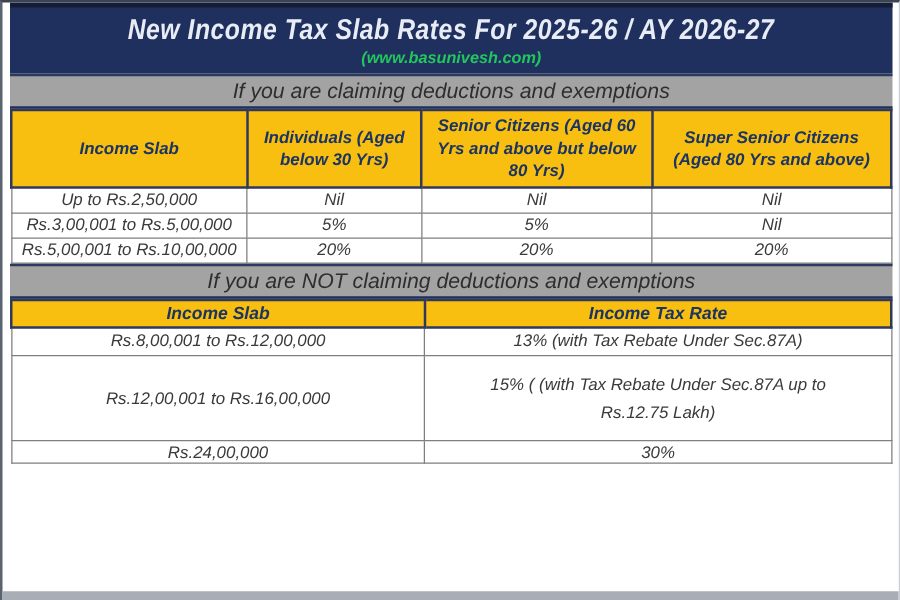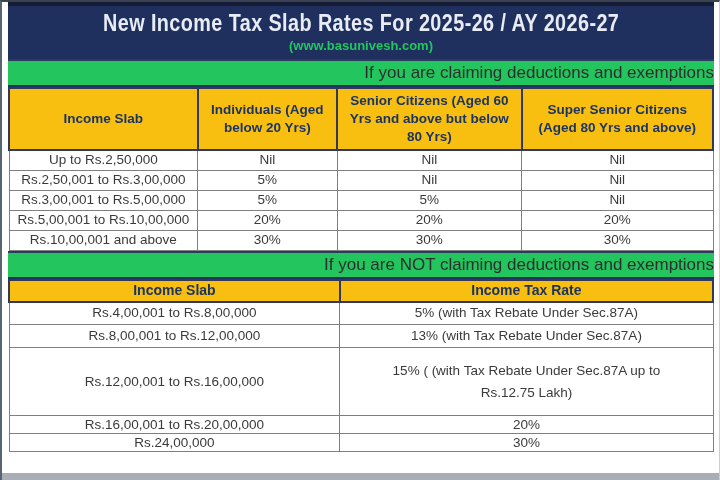--- a/index.html
+++ b/index.html
@@ -5,40 +5,40 @@
   * { margin:0; padding:0; box-sizing:border-box; }
   html,body { background:#ffffff; }
   #app {
     position:relative; width:720px; height:480px; overflow:hidden;
     background:#ffffff;
     border-top:2px solid #3c4354;
     border-left:2px solid #5a6370;
     border-right:1px solid #c9cdd4;
     font-family:"Liberation Sans","DejaVu Sans",sans-serif;
   }
-  .content { margin-left:6px; margin-right:5px; }
+  .content { margin-left:6px; margin-right:5px;font-style:italic; }
 
   
   .titlebar {
     background:#20305e; border-top:4px solid #141c36;
     height:57px; text-align:center; overflow:hidden;
   }
   .title-text {
     display:inline-block; color:#e8ecf5; font-weight:bold; font-size:23px;
     letter-spacing:0.5px; transform:scaleX(0.86); transform-origin:center;
     margin-top:4px; white-space:nowrap;
   }
   .subtitle-text {
     color:#22c55e; font-weight:bold; font-size:13px; margin-top:1px;
   }
 
   
   .band {
-    background:#22c55e; border-top:2px solid #2b3a5e; border-bottom:2px solid #20305e;
-    height:28px; line-height:24px; text-align:right;
+    background:#a3a3a3; border-top:2px solid #2b3a5e; border-bottom:2px solid #20305e;
+    height:28px; line-height:24px; text-align:center;
     font-size:17px; color:#2e2e2e;
   }
 
   table { width:100%; border-collapse:collapse; table-layout:fixed; }
   th {
     background:#f8bf11; color:#1c3461; font-weight:bold; font-size:13.5px;
     border:2px solid #30395a; text-align:center; line-height:1.35; padding:1px 4px;
   }
   td {
     border:1.5px solid #7f7f7f; text-align:center; color:#3a3a3a;
@@ -79,88 +79,68 @@
     <table class="t1">
       <colgroup>
           <col class="c1">
           <col class="c2">
           <col class="c3">
           <col class="c4">
         </colgroup>
       <thead>
         <tr>
           <th>Income Slab</th>
-          <th>Individuals (Aged below 20 Yrs)</th>
+          <th>Individuals (Aged below 30 Yrs)</th>
           <th>Senior Citizens (Aged 60 Yrs and above but below 80 Yrs)</th>
           <th>Super Senior Citizens (Aged 80 Yrs and above)</th>
         </tr>
       </thead>
       <tbody>
         <tr>
           <td>Up to Rs.2,50,000</td>
           <td>Nil</td>
-          <td>Nil</td>
-          <td>Nil</td>
-        </tr>
-        <tr>
-          <td>Rs.2,50,001 to Rs.3,00,000</td>
-          <td>5%</td>
           <td>Nil</td>
           <td>Nil</td>
         </tr>
         <tr>
           <td>Rs.3,00,001 to Rs.5,00,000</td>
           <td>5%</td>
           <td>5%</td>
           <td>Nil</td>
         </tr>
         <tr>
           <td>Rs.5,00,001 to Rs.10,00,000</td>
           <td>20%</td>
           <td>20%</td>
           <td>20%</td>
-        </tr>
-        <tr>
-          <td>Rs.10,00,001 and above</td>
-          <td>30%</td>
-          <td>30%</td>
-          <td>30%</td>
         </tr>
       </tbody>
     </table>
 
     <div class="band">If you are NOT claiming deductions and exemptions</div>
 
     <table class="t2">
       <colgroup>
           <col class="c1">
           <col class="c2">
         </colgroup>
       <thead>
         <tr>
           <th>Income Slab</th>
           <th>Income Tax Rate</th>
         </tr>
       </thead>
       <tbody>
         <tr>
-          <td>Rs.4,00,001 to Rs.8,00,000</td>
-          <td>5% (with Tax Rebate Under Sec.87A)</td>
-        </tr>
-        <tr>
           <td>Rs.8,00,001 to Rs.12,00,000</td>
           <td>13% (with Tax Rebate Under Sec.87A)</td>
         </tr>
         <tr class="tall">
           <td>Rs.12,00,001 to Rs.16,00,000</td>
           <td class="rate">15% ( (with Tax Rebate Under Sec.87A up to Rs.12.75 Lakh)</td>
-        </tr>
-        <tr class="short">
-          <td>Rs.16,00,001 to Rs.20,00,000</td>
-          <td>20%</td>
         </tr>
         <tr class="short">
           <td>Rs.24,00,000</td>
           <td>30%</td>
         </tr>
       </tbody>
     </table>
 
   </div>
 

